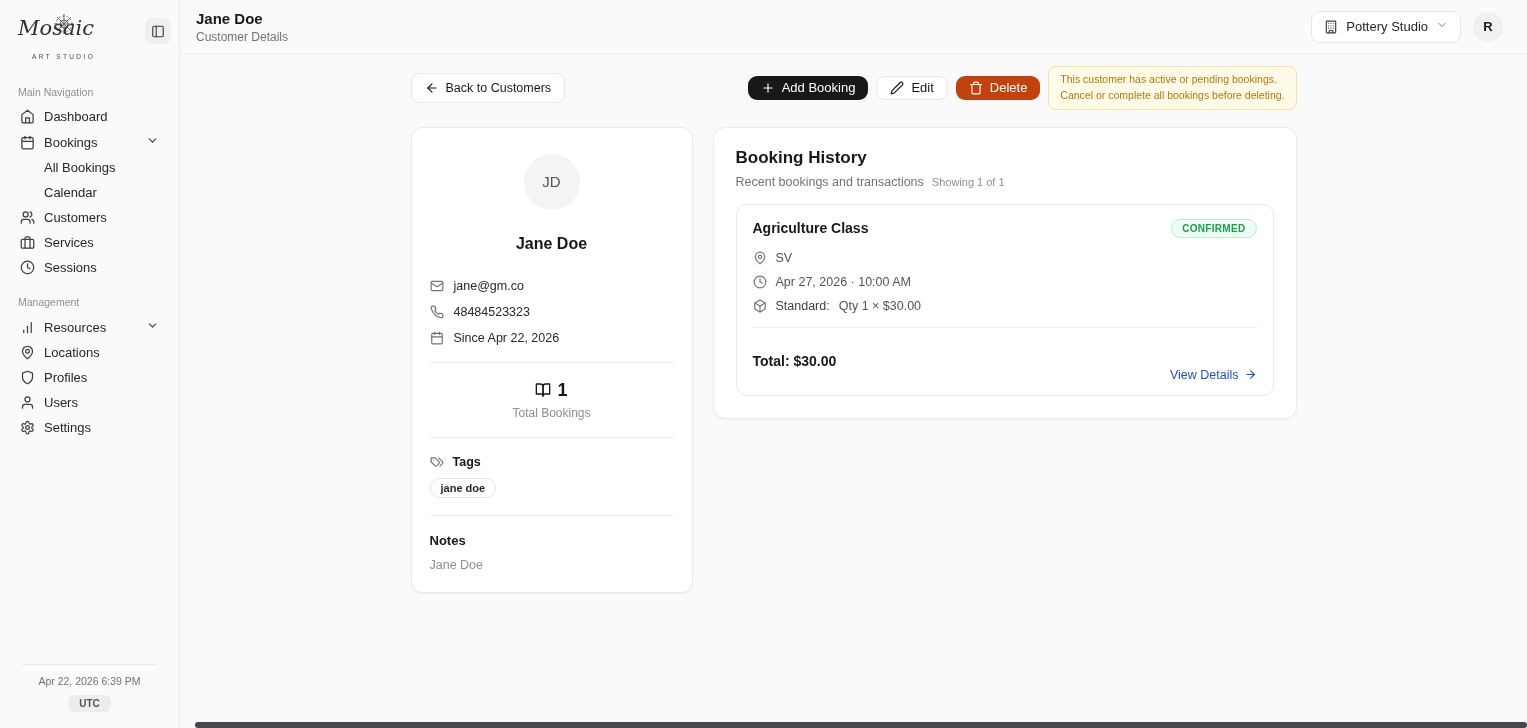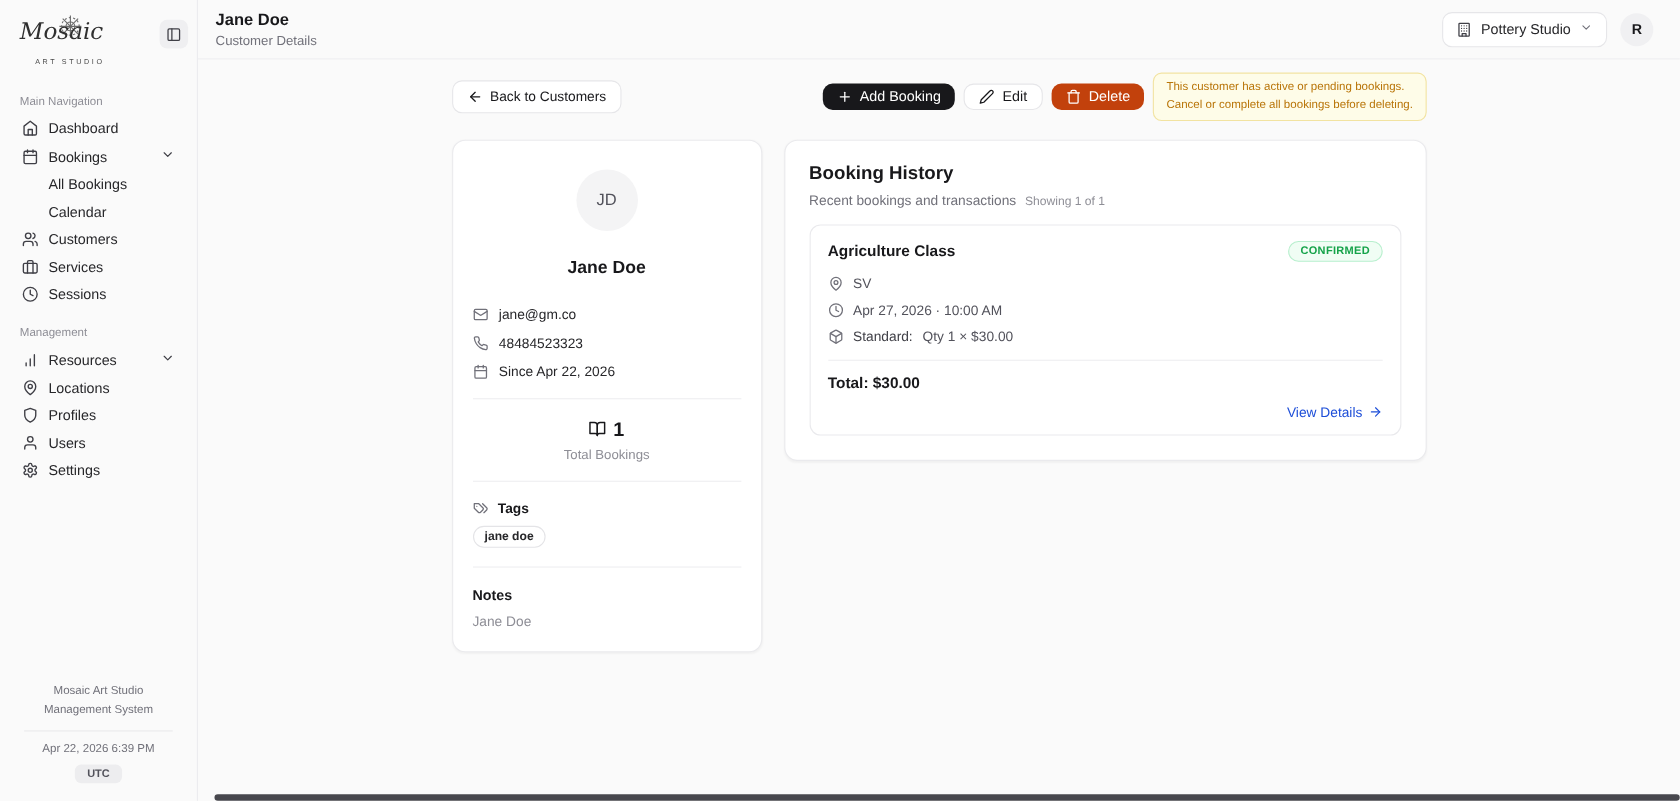--- a/index.html
+++ b/index.html
@@ -98,21 +98,21 @@
   .booking { border:1px solid #eaeaed; border-radius:10px; margin-top:15px; padding:14px 16px 13px; }
   .bk-top { display:flex; justify-content:space-between; align-items:center; }
   .bk-service { font-size:14px; font-weight:bold; }
   .badge-confirmed { font-size:10px; font-weight:bold; letter-spacing:.3px; color:#16a34a; background:#f0fdf4;
                      border:1px solid #b7efcd; border-radius:999px; padding:3px 10px; }
   .bk-rows { margin-top:13px; display:flex; flex-direction:column; gap:10px; font-size:12.5px; color:#52525b; }
   .bk-row { display:flex; align-items:center; gap:9px; }
   .bk-row svg { width:14px; height:14px; color:#71717a; flex:0 0 14px; }
   .bk-item-label { color:#3f3f46; }
   .bk-total-row { border-top:1px solid #eeeef1; margin-top:14px; padding-top:12px;
-                  display:flex; justify-content:space-between; align-items:flex-start; }
+                  display:flex; justify-content:space-between; align-items:center; }
   .bk-total { font-size:14px; font-weight:bold; }
   .view-details { display:flex; align-items:center; gap:5px; color:#1d4ed8; font-size:12.5px; cursor:pointer;margin-top:28px; }
   .view-details svg { width:13px; height:13px; }
 
   .bottom-bar { position:absolute; left:15px; right:0; bottom:0; height:6px; background:#47474d; border-radius:3px; }
 </style>
 </head>
 <body>
 
 <div class="app">
@@ -236,24 +236,20 @@
       <div class="nav-item">
         <svg viewBox="0 0 24 24" fill="none" stroke="currentColor" stroke-width="2" stroke-linecap="round" stroke-linejoin="round">
             <circle cx="12" cy="12" r="3"></circle>
             <path d="M12.22 2h-.44a2 2 0 0 0-2 2v.18a2 2 0 0 1-1 1.73l-.43.25a2 2 0 0 1-2 0l-.15-.08a2 2 0 0 0-2.73.73l-.22.38a2 2 0 0 0 .73 2.73l.15.1a2 2 0 0 1 1 1.72v.51a2 2 0 0 1-1 1.74l-.15.09a2 2 0 0 0-.73 2.73l.22.38a2 2 0 0 0 2.73.73l.15-.08a2 2 0 0 1 2 0l.43.25a2 2 0 0 1 1 1.73V20a2 2 0 0 0 2 2h.44a2 2 0 0 0 2-2v-.18a2 2 0 0 1 1-1.73l.43-.25a2 2 0 0 1 2 0l.15.08a2 2 0 0 0 2.73-.73l.22-.39a2 2 0 0 0-.73-2.73l-.15-.08a2 2 0 0 1-1-1.74v-.5a2 2 0 0 1 1-1.74l.15-.09a2 2 0 0 0 .73-2.73l-.22-.38a2 2 0 0 0-2.73-.73l-.15.08a2 2 0 0 1-2 0l-.43-.25a2 2 0 0 1-1-1.73V4a2 2 0 0 0-2-2z"></path>
           </svg>
         <span>Settings</span>
       </div>
     </div>
 
     <div class="sb-footer">
-      <div class="sb-footer-lines">
-        <div>Mosaic Art Studio</div>
-        <div>Management System</div>
-      </div>
       <hr class="sb-footer-div">
       <div class="sb-footer-date">Apr 22, 2026 6:39 PM</div>
       <div class="tz-badge">UTC</div>
     </div>
   </aside>
 
   <main class="main">
 
     <div class="header">
       <div>

